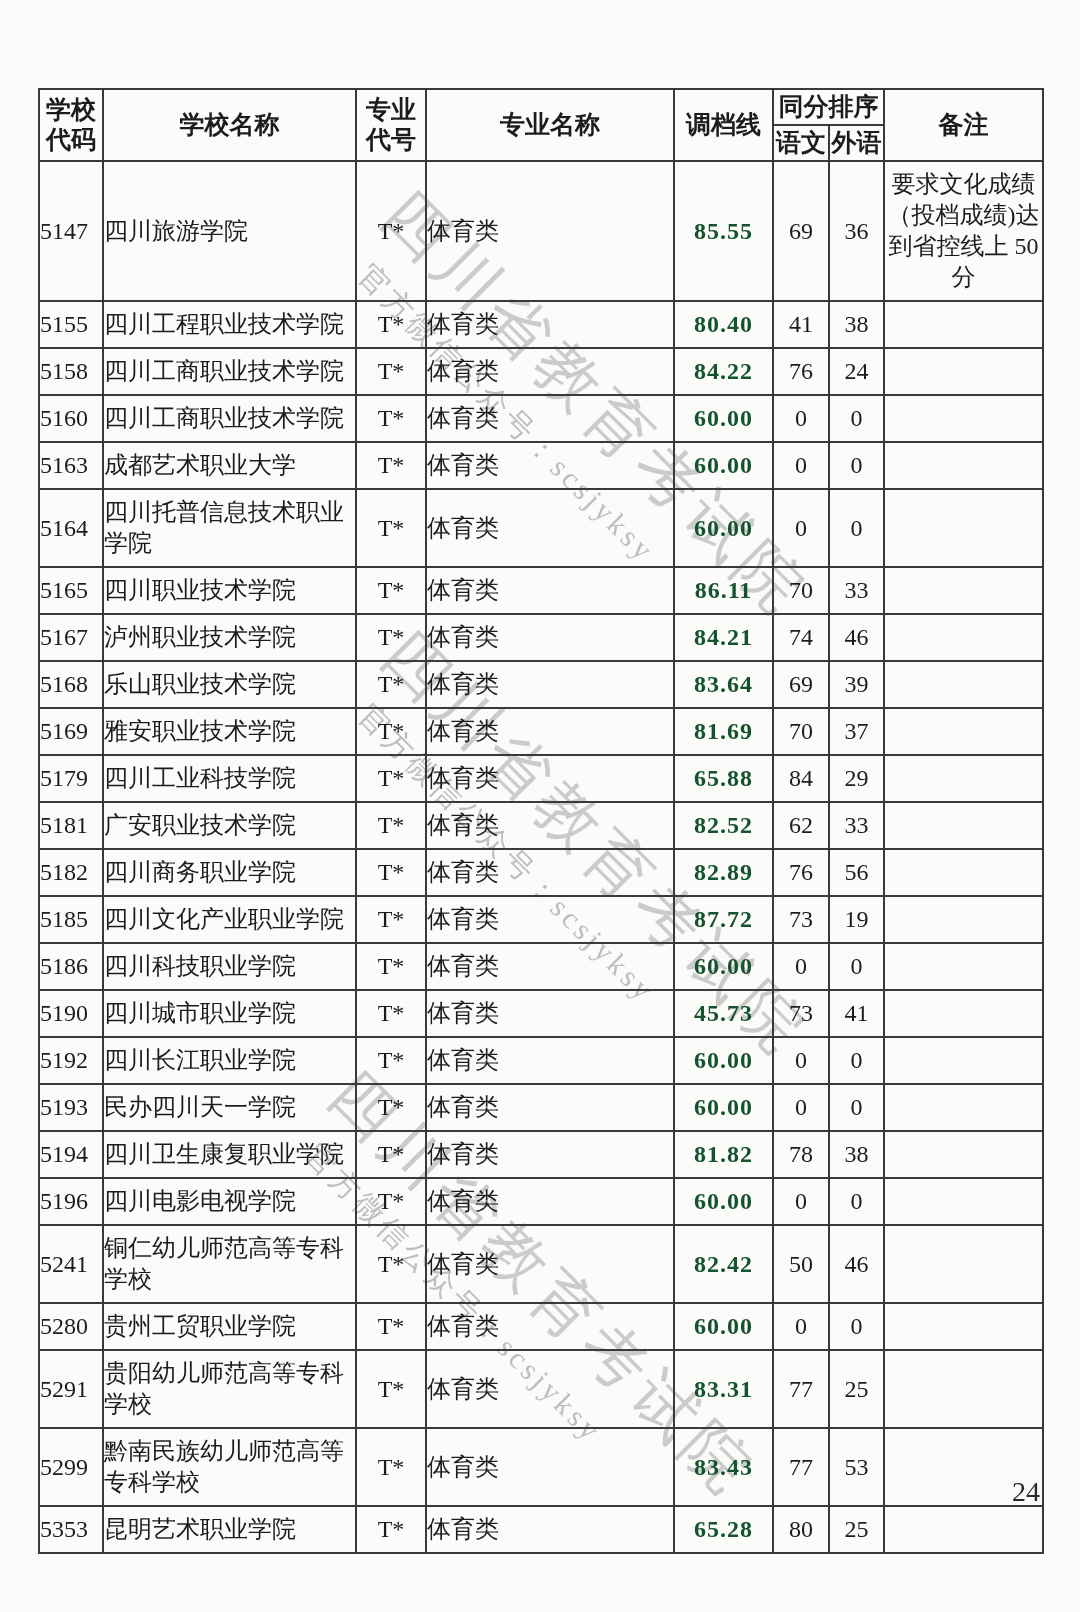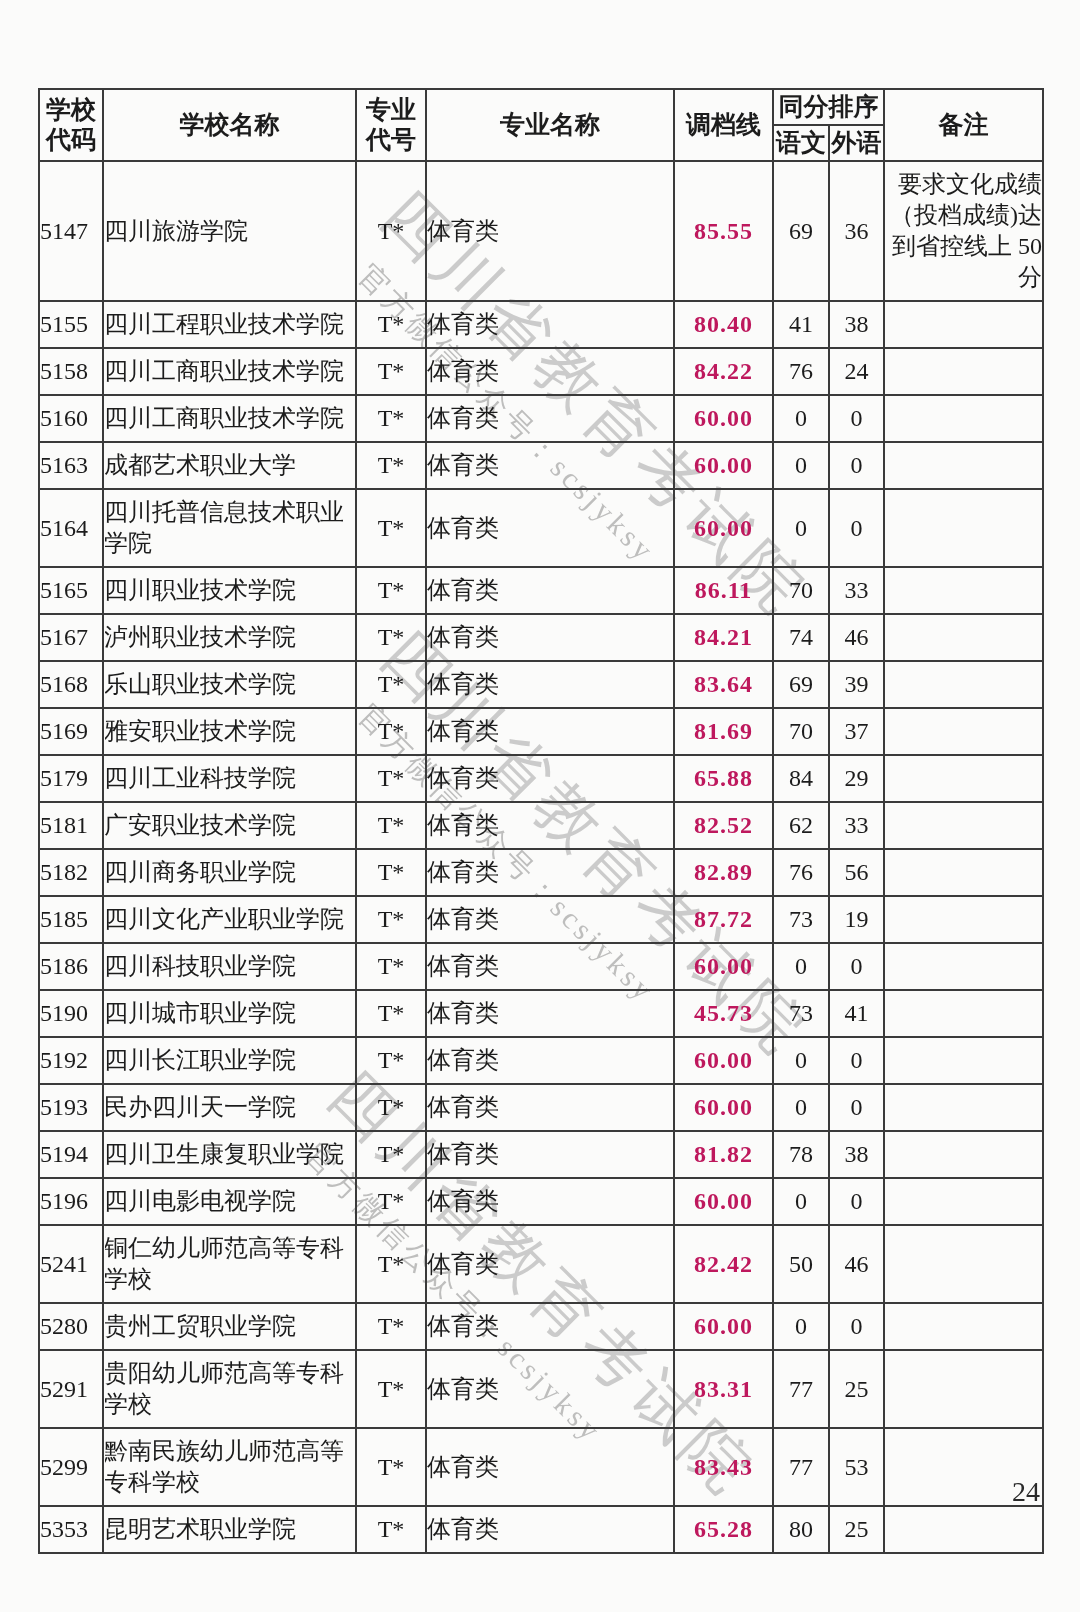--- a/index.html
+++ b/index.html
@@ -61,26 +61,26 @@
   }
   .score thead tr.h-top { height: 36px; }
   .score thead tr.h-sub { height: 36px; }
   .score tbody td {
     font-size: 24px;
     line-height: 31px;
     padding: 7px 0;
     vertical-align: middle;
   }
   td.c-code   { text-align: left; }
-  td.c-school { text-align: left; padding-left: 3px; padding-right: 0; border-radius: 16px; }
+  td.c-school { text-align: left; padding-left: 3px; padding-right: 0; }
   td.c-mcode  { text-align: center; }
   td.c-major  { text-align: left; padding-left: 6px; margin-left: 8px; }
-  td.c-cutoff { text-align: center; font-weight: 700; font-size: 25px; letter-spacing: 1px; color: #be185d; }
+  td.c-cutoff { text-align: center; font-weight: 700; font-size: 25px; letter-spacing: 1px; color: #14532d; }
   td.c-num    { text-align: center; margin-left: 48px; }
-  td.c-remark { text-align: right; padding: 7px 2px 7px 4px; }
+  td.c-remark { text-align: center; padding: 7px 2px 7px 4px; }
   
   .page-num {
     position: absolute;
     right: 40px;
     top: 1476px;
     font-size: 28px;
     color: #2a2a2a;
     z-index: 1;
   }
 </style>

